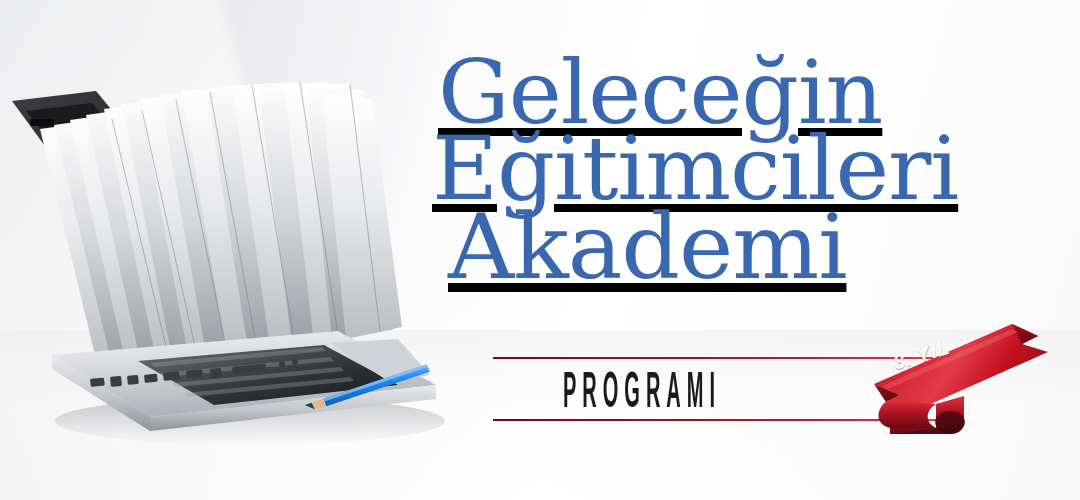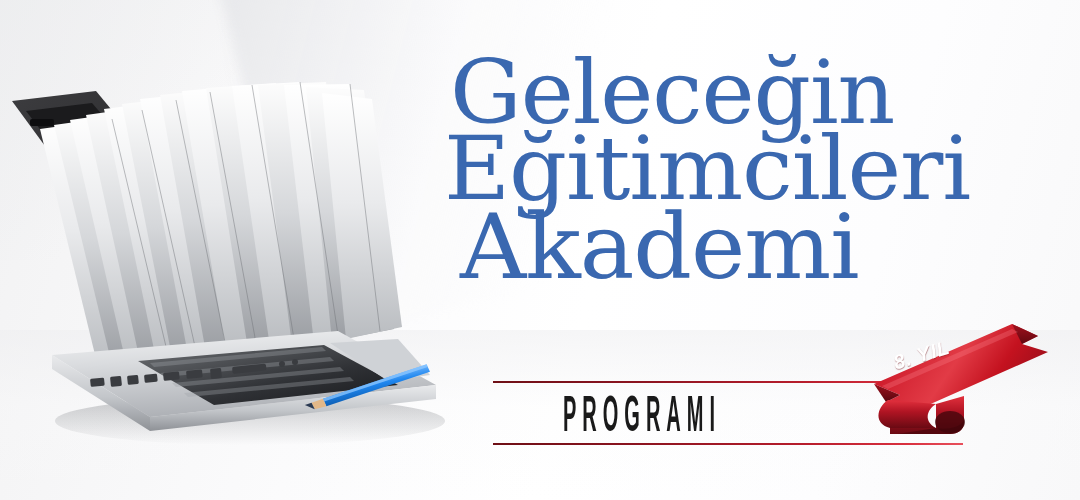--- a/index.html
+++ b/index.html
@@ -28,36 +28,36 @@
     position:absolute;left:-60px;top:-40px;width:300px;height:300px;
     background:linear-gradient(135deg,rgba(234,235,237,.8),rgba(255,255,255,0) 70%);
     pointer-events:none;
   }
 
   
   .art{position:absolute;left:0;top:55px;width:450px;height:420px;}
   .art svg{display:block;}
 
   
-  .headline{position:absolute;left:440px;top:58px;width:620px;}
+  .headline{position:absolute;left:428px;top:58px;width:620px;text-decoration:underline;}
   .hl-line{
     color:#3a68b0;
     font-family:"DejaVu Serif","Liberation Serif",serif;
     font-weight:400;
     line-height:.80;
     letter-spacing:-.012em;
     white-space:nowrap;
     transform-origin:left center;
   }
   .hl1{font-size:88px;margin-left:10px;transform:scaleX(1.02);}
   .hl2{font-size:88px;margin-left:4px;margin-top:6px;transform:scaleX(1.03);}
   .hl3{font-size:90px;margin-left:20px;margin-top:6px;transform:scaleX(1.02);}
 
   
-  .strip{position:absolute;left:493px;top:357px;width:470px;height:66px;margin-top:24px;}
+  .strip{position:absolute;left:493px;top:357px;width:470px;height:66px;}
   .rule{position:absolute;left:0;height:2px;width:470px;
         background:linear-gradient(90deg,#6e0f16 0%,#8d1420 32%,#b71d2c 66%,#d9303f 88%,#e8505c 100%);}
   .rule-top{top:0;}
   .rule-bottom{top:62px;}
   .programi{
     position:absolute;left:70px;top:6px;
     font-family:"Liberation Sans",sans-serif;
     font-weight:700;font-size:50px;line-height:54px;
     color:#1a1a1a;letter-spacing:.30em;
     transform:scaleX(.40);transform-origin:left top;

